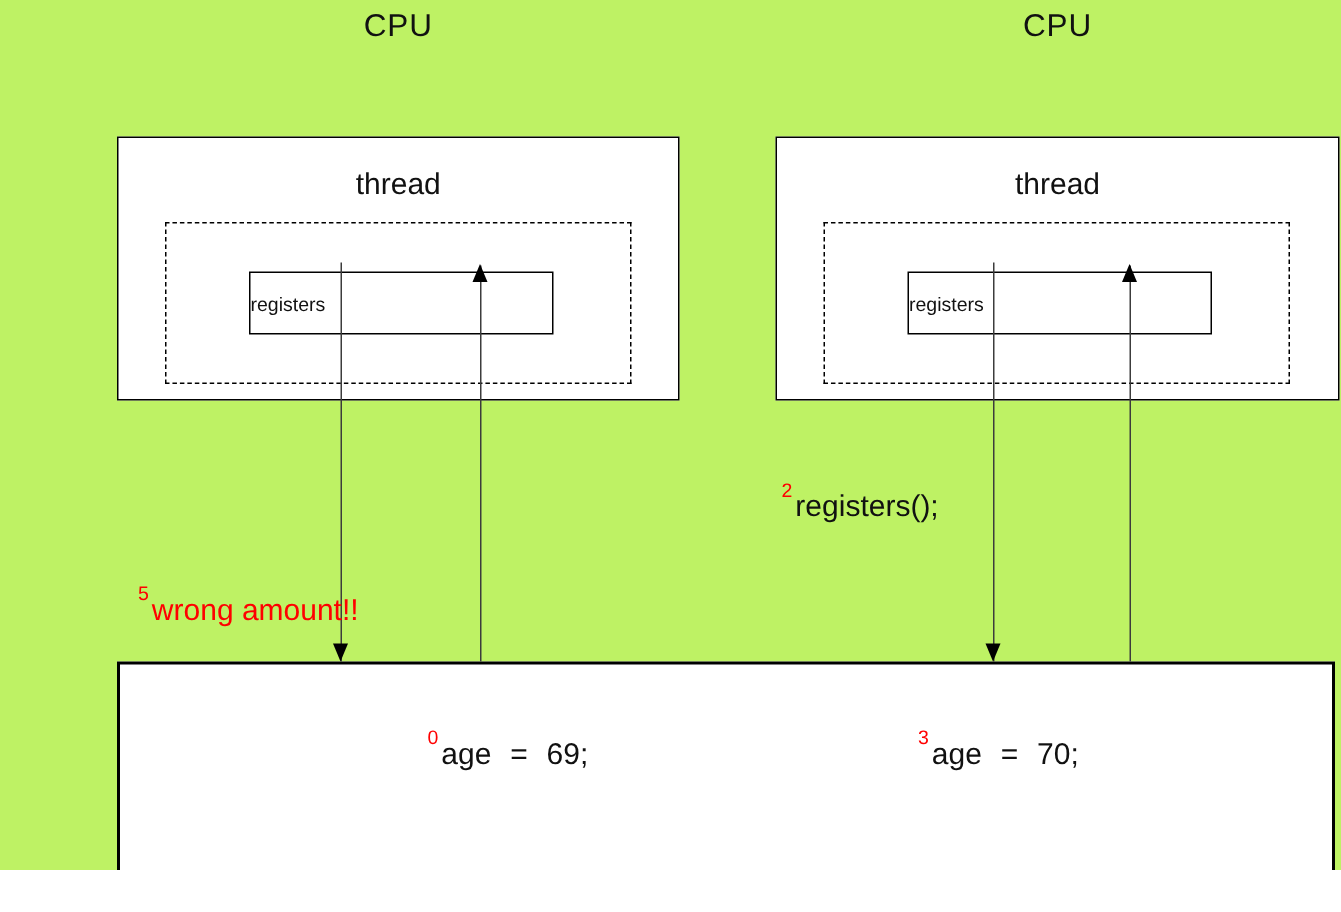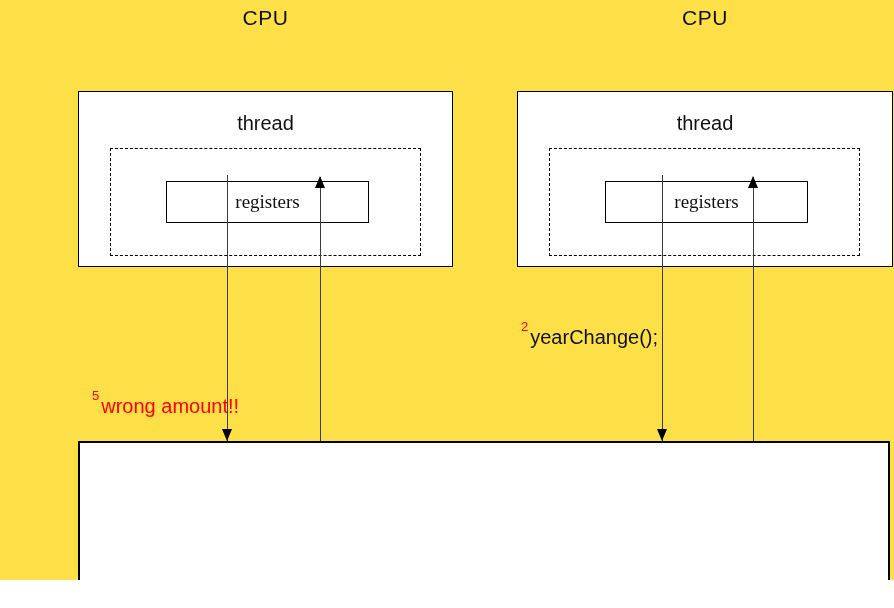--- a/index.html
+++ b/index.html
@@ -5,21 +5,21 @@
   html, body {
     margin: 0;
     padding: 0;
     background: #ffffff;
     font-family: "Liberation Sans", sans-serif;
   }
   .stage {
     position: relative;
     width: 894px;
     height: 580px;
-    background: #fde047;
+    background: #bef264;
     overflow: hidden;
   }
   
   .cpu-title {
     position: absolute;
     top: 6px;
     text-align: center;
     font-size: 21px;
     color: #111111;
     letter-spacing: 0.5px;
@@ -60,25 +60,23 @@
   .registers-box {
     position: absolute;
     left: 55px;
     top: 32px;
     width: 203px;
     height: 42px;
     border: 1.5px solid #000000;
     box-sizing: border-box;
     display: flex;
     align-items: center;
-    justify-content: center;
-    font-size: 19px;
+    font-size: 13px;
     color: #111111;
     background: #ffffff;
-    font-family: Liberation Serif, serif;
   }
 
   .memory-box {
     position: absolute;
     left: 78px;
     top: 441px;
     width: 812px;
     height: 163px;
     border: 2px solid #000000;
     box-sizing: border-box;
@@ -142,37 +140,43 @@
   <div class="cpu-box right">
     <div class="thread-label">thread</div>
     <div class="thread-dashed">
       <div class="registers-box">
         <span>registers</span>
       </div>
     </div>
   </div>
 
   <div class="memory-box">
+    <div class="ann code" style="left:205px; top:36px;">
+      <span class="sup">0</span><span>age = 69;</span>
+    </div>
+    <div class="ann code" style="left:532px; top:36px;">
+      <span class="sup">3</span><span>age = 70;</span>
+    </div>
   </div>
 
   <div class="vline" style="left:227px; top:175px; height:266px;"></div>
   <div class="head down" style="left:222px; top:429px;"></div>
 
   <div class="vline" style="left:320px; top:177px; height:264px;"></div>
   <div class="head up" style="left:315px; top:176px;"></div>
 
   <div class="vline" style="left:662px; top:175px; height:266px;"></div>
   <div class="head down" style="left:657px; top:429px;"></div>
 
   <div class="vline" style="left:753px; top:177px; height:264px;"></div>
   <div class="head up" style="left:748px; top:176px;"></div>
 
 
 
   <div class="ann" style="left:521px; top:314px;">
-    <span class="sup">2</span><span>yearChange();</span>
+    <span class="sup">2</span><span>registers();</span>
   </div>
 
   <div class="ann red" style="left:92px; top:383px;">
     <span class="sup">5</span><span>wrong amount!!</span>
   </div>
 
 </div>
 
 </body></html>

